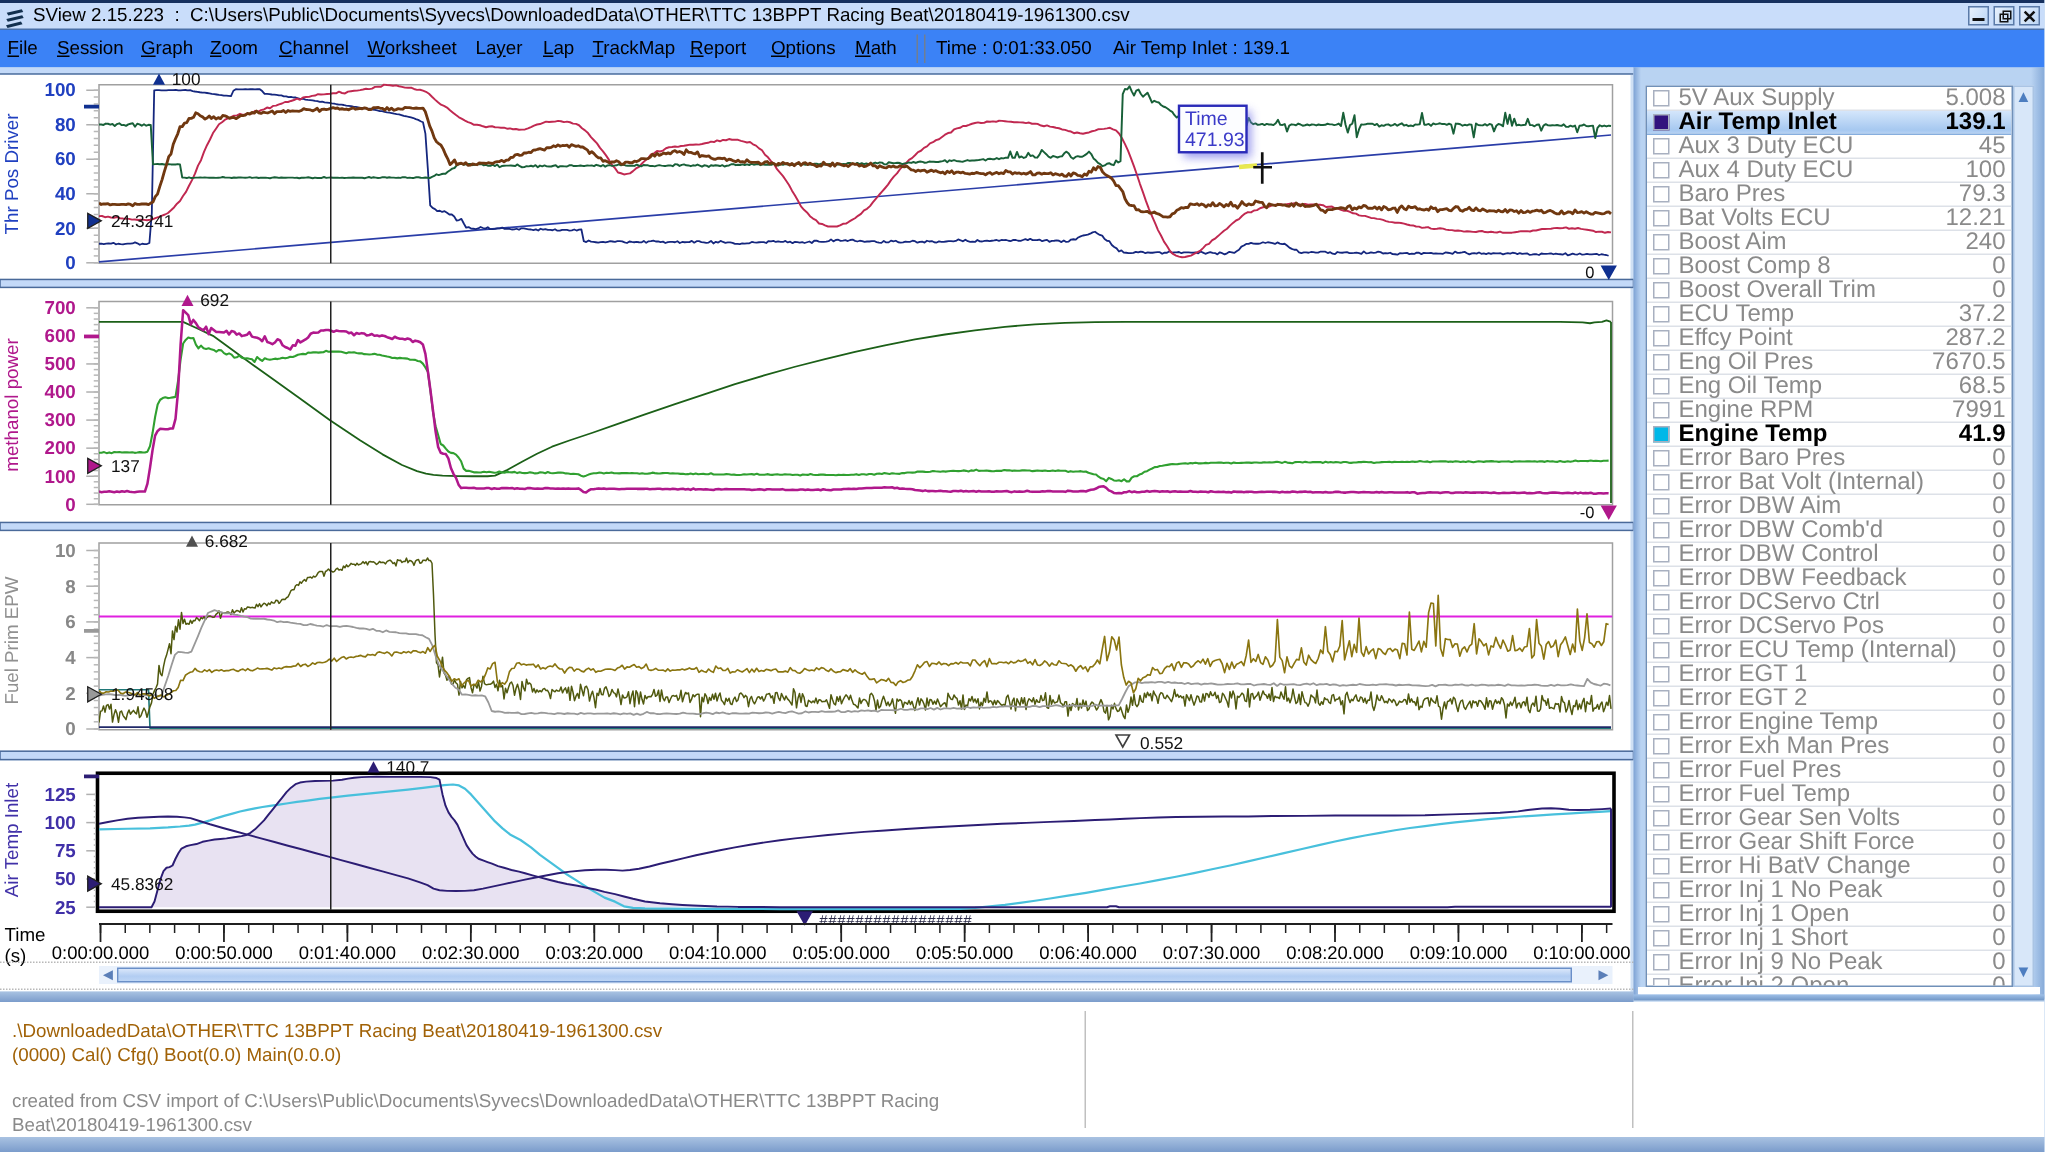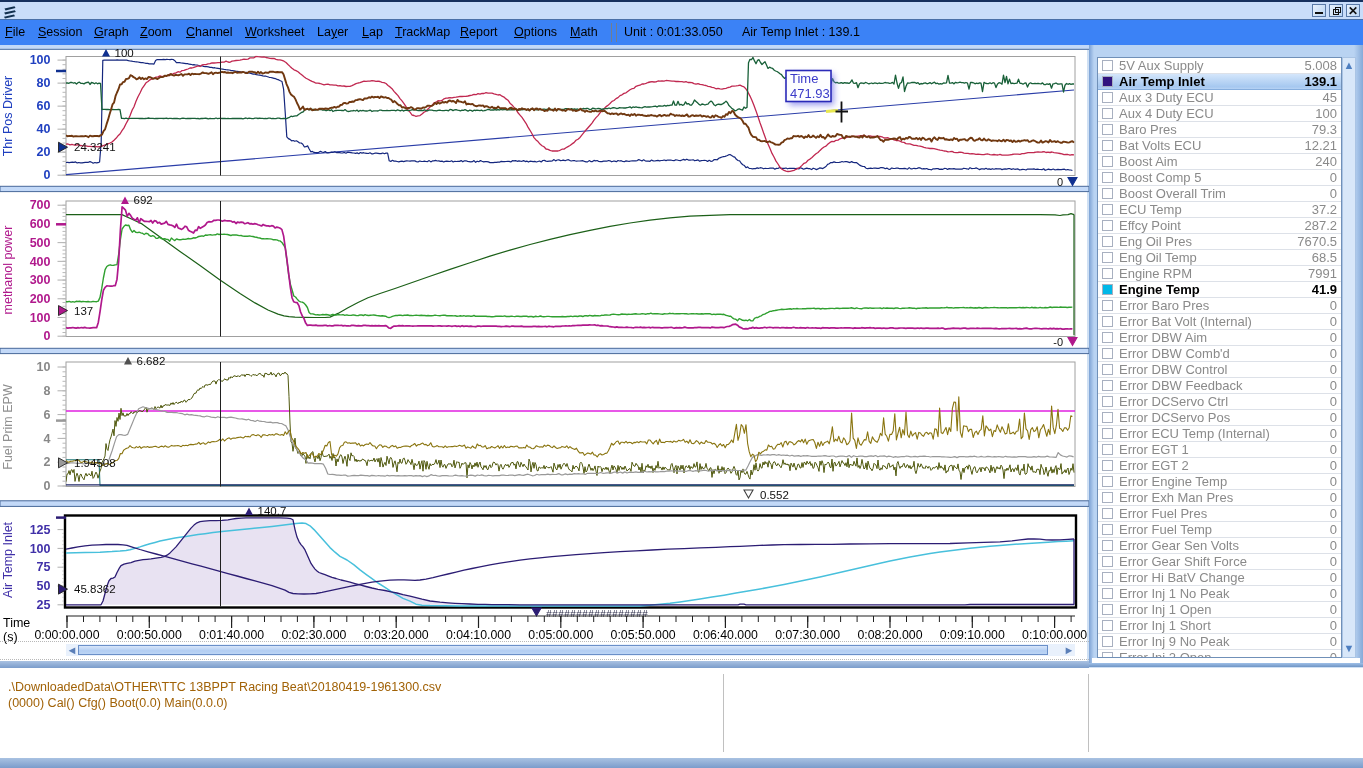--- a/index.html
+++ b/index.html
@@ -5,21 +5,21 @@
 .titlebar { position:absolute; left:0; top:0; width:1363px; height:20px; background:#c9ddfa; border-top:2px solid #16305e; border-bottom:1px solid #4a70a8; font-size:12.5px; color:#000; }
 .titlebar .tt { position:absolute; left:22px; top:1px; white-space:nowrap; }
 .slogo { position:absolute; left:2px; top:1px; }
 .winbtn { position:absolute; top:1.5px; width:14px; height:13.5px; background:linear-gradient(120deg,#e8f1fc,#bcd6f5); border:1px solid #5a7aa8; text-align:center; }
 .menubar { position:absolute; left:0; top:20px; width:1363px; height:25px; background:#3b82f6; font-size:12.5px; color:#000; }
 .menubar span.mi { position:absolute; top:5px; }
 u { text-decoration:underline; }
 .chartarea { position:absolute; left:0; top:45px; width:1089px; height:623px; background:#cfe0f4; }
 .rpanel { position:absolute; left:1089px; top:45px; width:274px; height:621px; background:linear-gradient(90deg,#7da2d4,#b9d3f2 5px,#b9d3f2 265px,#86aad8); }
 .rlist { position:absolute; left:8px; top:12px; width:245px; height:601px; background:#fff; border:1px solid #7090b8; overflow:hidden; }
-.row { position:relative; height:16px; line-height:15px; border-bottom:1px solid #dde1e8; font-size:13px; color:#8a8a8a; white-space:nowrap; }
+.row { position:relative; height:16px; line-height:15px; border-bottom:1px solid #dde1e8; font-size:16px; color:#8a8a8a; white-space:nowrap; }
 .row .cb { position:absolute; left:4px; top:2px; width:11px; height:11px; background:#fff; border:1px solid #a8b0c0; }
 .row .nm { position:absolute; left:21px; top:0; }
 .row .vl { position:absolute; right:4px; top:0; }
 .row.sel { background:linear-gradient(#d4e6fb,#a6c8f0 85%,#b6d2f4); color:#000; font-weight:bold; border-bottom:1px solid #86aede; }
 .row.et { color:#000; font-weight:bold; }
 .rscroll { position:absolute; left:253px; top:12px; width:14px; height:601px; background:#d8e7f9; border:1px solid #aac4e4; }
 .rsarr { position:absolute; left:0; width:12px; height:12px; color:#4d7ec0; font-size:11px; line-height:12px; text-align:center; }
 .hscroll { position:absolute; left:66px; top:599px; width:1009px; height:12px; background:#e9f1fc; }
 .hthumb { position:absolute; left:12px; top:0.5px; width:970px; height:10.5px; background:linear-gradient(#d8e6fa,#b2cdf2 60%,#bdd5f5); border:1px solid #6a8fc8; }
 .harr { position:absolute; top:0; width:12px; height:12px; color:#5b7fb8; font-size:11px; line-height:12px; text-align:center; }
@@ -33,20 +33,21 @@
 </style></head>
 <body>
 <div class="titlebar">
   <svg class="slogo" width="16" height="16" viewBox="0 0 16 16">
       <g fill="#12304f">
         <path d="M2.5 5.5L12.5 3.2L13.5 5.0L3.5 7.4Z"></path>
         <path d="M2.2 9.6L12.8 7.2L13.8 9.0L3.2 11.5Z"></path>
         <path d="M2.0 13.8L12.0 11.4L13.0 13.2L3.0 15.6Z"></path>
       </g>
     </svg>
+  <span class="tt">SView 2.15.223&nbsp; :&nbsp; C:\Users\Public\Documents\Syvecs\DownloadedData\OTHER\TTC 13BPPT Racing Beat\20180419-1961300.csv</span>
   <div class="winbtn" style="left:1312px;">
       <span style="position:absolute;left:2px;right:2px;bottom:2px;height:2px;background:#101010"></span>
     </div>
   <div class="winbtn" style="left:1329px;">
       <span style="position:absolute;left:2.5px;top:4.5px;width:6px;height:6px;border:1.6px solid #101010"></span>
       <span style="position:absolute;left:5px;top:2px;width:6px;height:6px;border:1.6px solid #101010"></span>
     </div>
   <div class="winbtn" style="left:1346px;font-size:12px;line-height:13px;color:#101010;font-weight:bold;">✕</div>
 </div>
 <div class="menubar">
@@ -57,21 +58,21 @@
   <span class="mi" style="left:186px"><u>C</u>hannel</span>
   <span class="mi" style="left:245px"><u>W</u>orksheet</span>
   <span class="mi" style="left:317px">La<u>y</u>er</span>
   <span class="mi" style="left:362px"><u>L</u>ap</span>
   <span class="mi" style="left:395px"><u>T</u>rackMap</span>
   <span class="mi" style="left:460px"><u>R</u>eport</span>
   <span class="mi" style="left:514px"><u>O</u>ptions</span>
   <span class="mi" style="left:570px"><u>M</u>ath</span>
   <span class="mi" style="left:611px;top:3px;height:19px;border-left:1px solid #707e92;width:0"></span>
   <span class="mi" style="left:615.5px;top:3px;height:19px;border-left:1px solid #707e92;width:0"></span>
-  <span class="mi" style="left:624px">Unit : 0:01:33.050</span>
+  <span class="mi" style="left:624px">Time : 0:01:33.050</span>
   <span class="mi" style="left:742px">Air Temp Inlet : 139.1</span>
 </div>
 <div class="chartarea">
 <svg width="1089" height="623" viewBox="0 45 1089 623" style="position:absolute;left:0;top:0">
 <rect x="0" y="612" width="1087" height="49" fill="#ffffff"></rect>
 <rect x="0" y="45" width="1089" height="3.8" fill="#c3d9f8"></rect>
 <rect x="0" y="48.8" width="1089" height="1" fill="#5070a0"></rect>
 <rect x="0" y="50" width="1087" height="136" fill="#ffffff"></rect>
 <rect x="0" y="192" width="1087" height="156" fill="#ffffff"></rect>
 <rect x="0" y="354" width="1087" height="146.5" fill="#ffffff"></rect>
@@ -494,21 +495,21 @@
         <span class="nm">Bat Volts ECU</span>
         <span class="vl">12.21</span>
       </div>
 <div class="row">
         <span class="cb" style=""></span>
         <span class="nm">Boost Aim</span>
         <span class="vl">240</span>
       </div>
 <div class="row">
         <span class="cb" style=""></span>
-        <span class="nm">Boost Comp 5</span>
+        <span class="nm">Boost Comp 8</span>
         <span class="vl">0</span>
       </div>
 <div class="row">
         <span class="cb" style=""></span>
         <span class="nm">Boost Overall Trim</span>
         <span class="vl">0</span>
       </div>
 <div class="row">
         <span class="cb" style=""></span>
         <span class="nm">ECU Temp</span>
@@ -660,17 +661,18 @@
       <span class="rsarr" style="bottom:3px">▼</span>
     </div>
   <div style="position:absolute;left:3px;top:613px;width:268px;height:5px;background:#fff"></div>
   <div style="position:absolute;left:0px;top:618px;width:274px;height:4px;background:linear-gradient(#9fc0e8,#6f95c5)"></div>
 </div>
 <div class="bottompanel">
   <div style="position:absolute;left:8px;top:12px;line-height:15.8px">
     <span class="grn">.\DownloadedData\OTHER\TTC 13BPPT Racing Beat\20180419-1961300.csv</span><br>
     <span class="grn">(0000) Cal() Cfg() Boot(0.0) Main(0.0.0)</span><br>
     <br>
+    <span class="gry">created from CSV import of C:\Users\Public\Documents\Syvecs\DownloadedData\OTHER\TTC 13BPPT Racing<br>Beat\20180419-1961300.csv</span>
   </div>
   <div class="vdiv" style="left:723px"></div>
   <div class="vdiv" style="left:1088px"></div>
 </div>
 <div class="statusbar"></div>
 
 </body></html>

